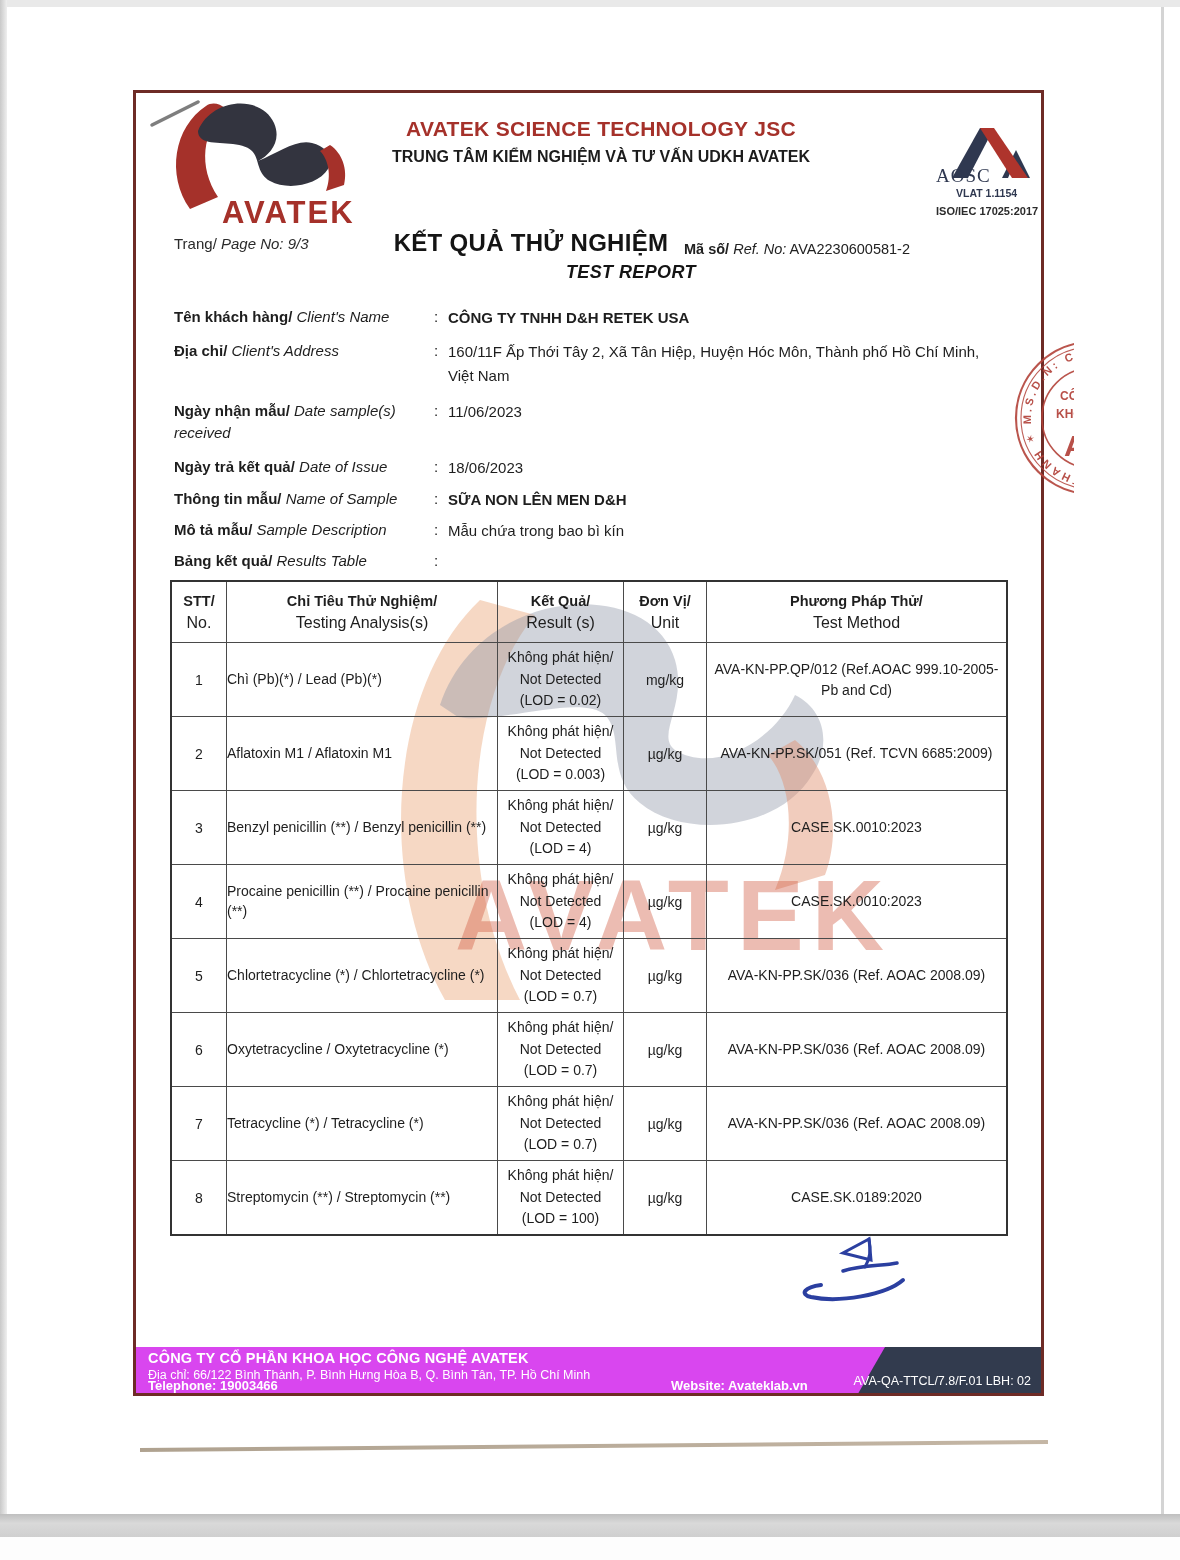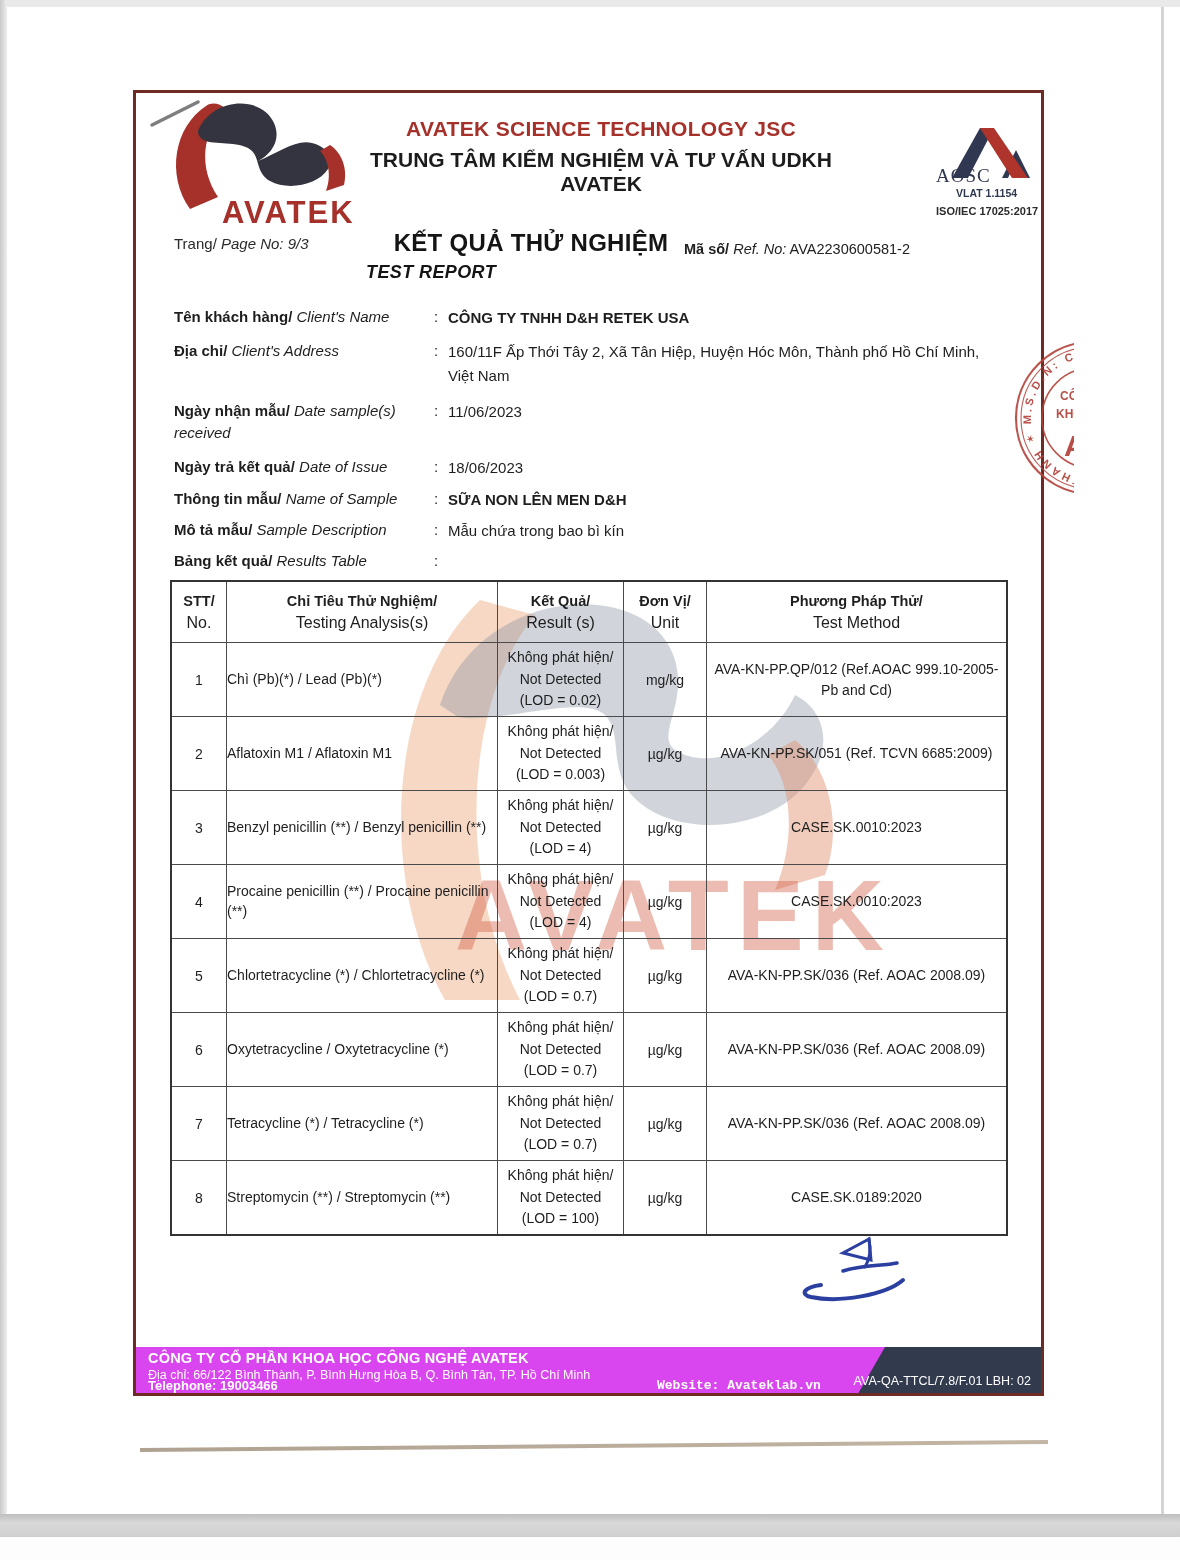--- a/index.html
+++ b/index.html
@@ -22,23 +22,23 @@
   .frame{position:absolute;left:133px;top:90px;width:911px;height:1306px;border:3px solid #6e2b26;
          box-sizing:border-box;z-index:2;}
   .abs{position:absolute;}
   .b{font-weight:bold;}
   .i{font-style:italic;}
 
   
   .logo-wrap{left:26px;top:8px;width:215px;height:135px;}
   .trang{left:38px;top:142px;font-size:15px;color:#2a2a2a;}
   .company{left:225px;top:24px;width:480px;text-align:center;font-size:21px;font-weight:800;color:#a5312a;letter-spacing:.3px;}
-  .center-name{left:200px;top:55px;width:530px;text-align:center;font-size:21px;font-weight:bold;color:#1c1c1c;}
+  .center-name{left:200px;top:55px;width:530px;text-align:center;font-size:16px;font-weight:bold;color:#1c1c1c;}
   .title-vi{left:230px;top:136px;width:330px;text-align:center;font-size:24px;font-weight:800;color:#141414;letter-spacing:.3px;}
-  .title-en{left:230px;top:169px;width:330px;text-align:left;font-size:18px;font-weight:bold;font-style:italic;color:#141414;letter-spacing:.4px;}
+  .title-en{left:230px;top:169px;width:330px;text-align:right;font-size:18px;font-weight:bold;font-style:italic;color:#141414;letter-spacing:.4px;}
   .ref-line{left:548px;top:148px;font-size:14.5px;color:#222;}
   .ilac{left:706px;top:30px;width:86px;height:86px;}
   .aosc{left:800px;top:20px;width:108px;height:108px;}
   .aosc-name{position:absolute;left:0;top:52px;font-family:"Liberation Serif","DejaVu Serif",serif;
              font-size:19px;color:#2f3850;letter-spacing:1px;}
   .aosc-vlat{position:absolute;left:20px;top:74px;font-size:10.5px;font-weight:bold;color:#2f3850;}
   .aosc-iso{position:absolute;left:0;top:92px;font-size:11px;font-weight:bold;color:#2b2b2b;}
   .pen-mark{left:8px;top:4px;width:62px;height:32px;}
 
   
@@ -71,21 +71,21 @@
 
   .signature{left:655px;top:1140px;width:130px;height:85px;}
 
   
   .footer{position:absolute;left:0;right:0;bottom:0;height:46px;background:#d946ef;overflow:hidden;color:#fff;}
   .f-navy{position:absolute;left:749px;top:0;width:620px;height:46px;background:#323b4e;
           transform:skewX(-30deg);transform-origin:top left;}
   .f-line1{position:absolute;left:12px;top:3px;font-size:14.5px;font-weight:bold;letter-spacing:.2px;}
   .f-line2{position:absolute;left:12px;top:21px;font-size:12.5px;}
   .f-phone{position:absolute;left:12px;top:31px;font-size:13px;font-weight:bold;}
-  .f-web{position:absolute;left:521px;top:31px;font-size:13px;font-weight:bold;font-family:Liberation Mono, monospace;}
+  .f-web{position:absolute;left:535px;top:31px;font-size:13px;font-weight:bold;}
   .f-code{position:absolute;right:10px;top:27px;font-size:12.5px;color:#fff;}
 
   .stamp{position:absolute;left:1010px;top:336px;width:64px;height:170px;z-index:4;}
 </style>
 </head>
 <body>
 
 <div class="screen">
 
   <div class="strip-top"></div>

